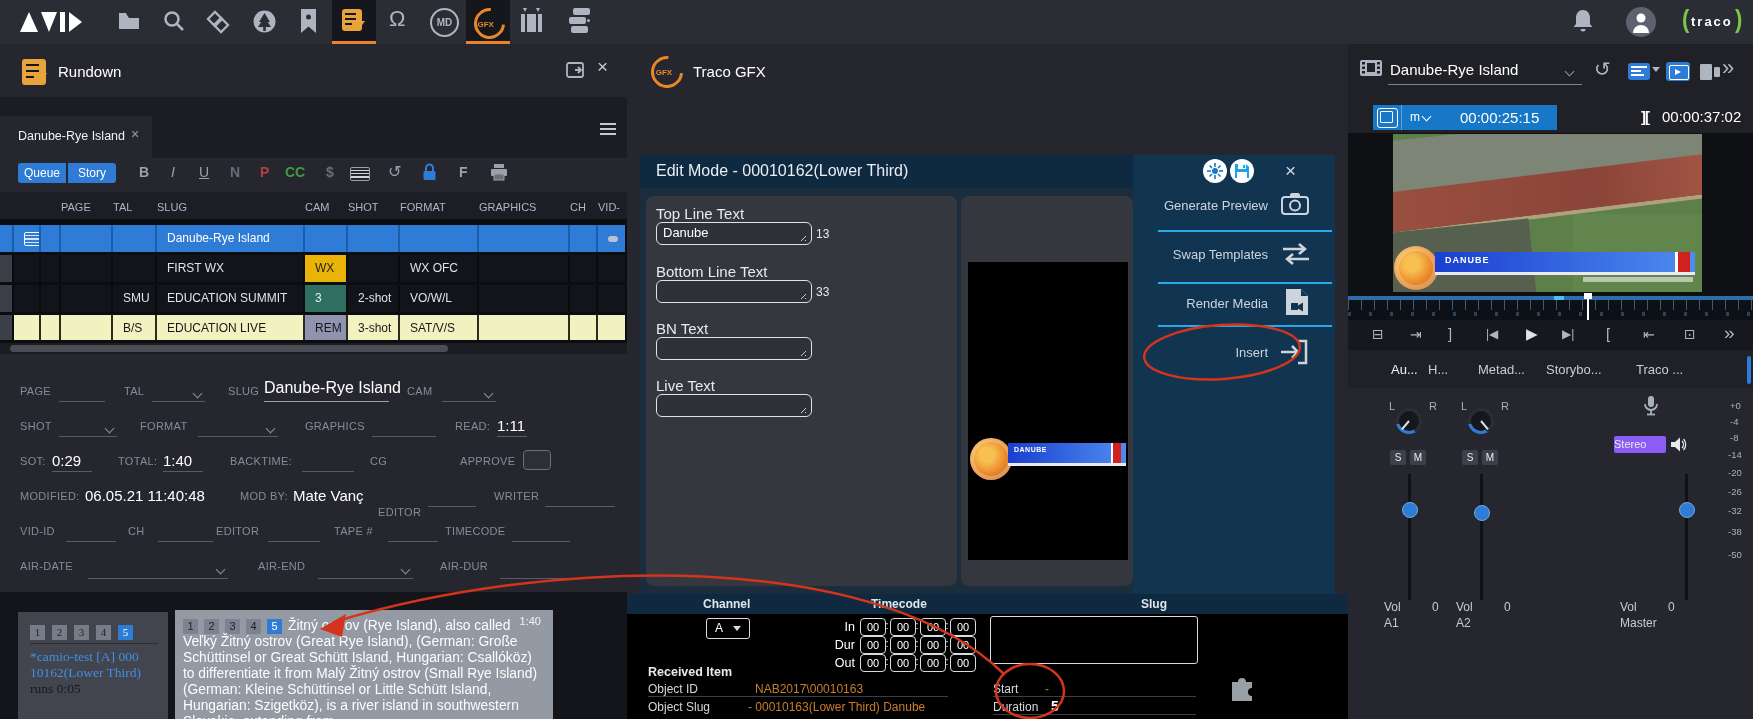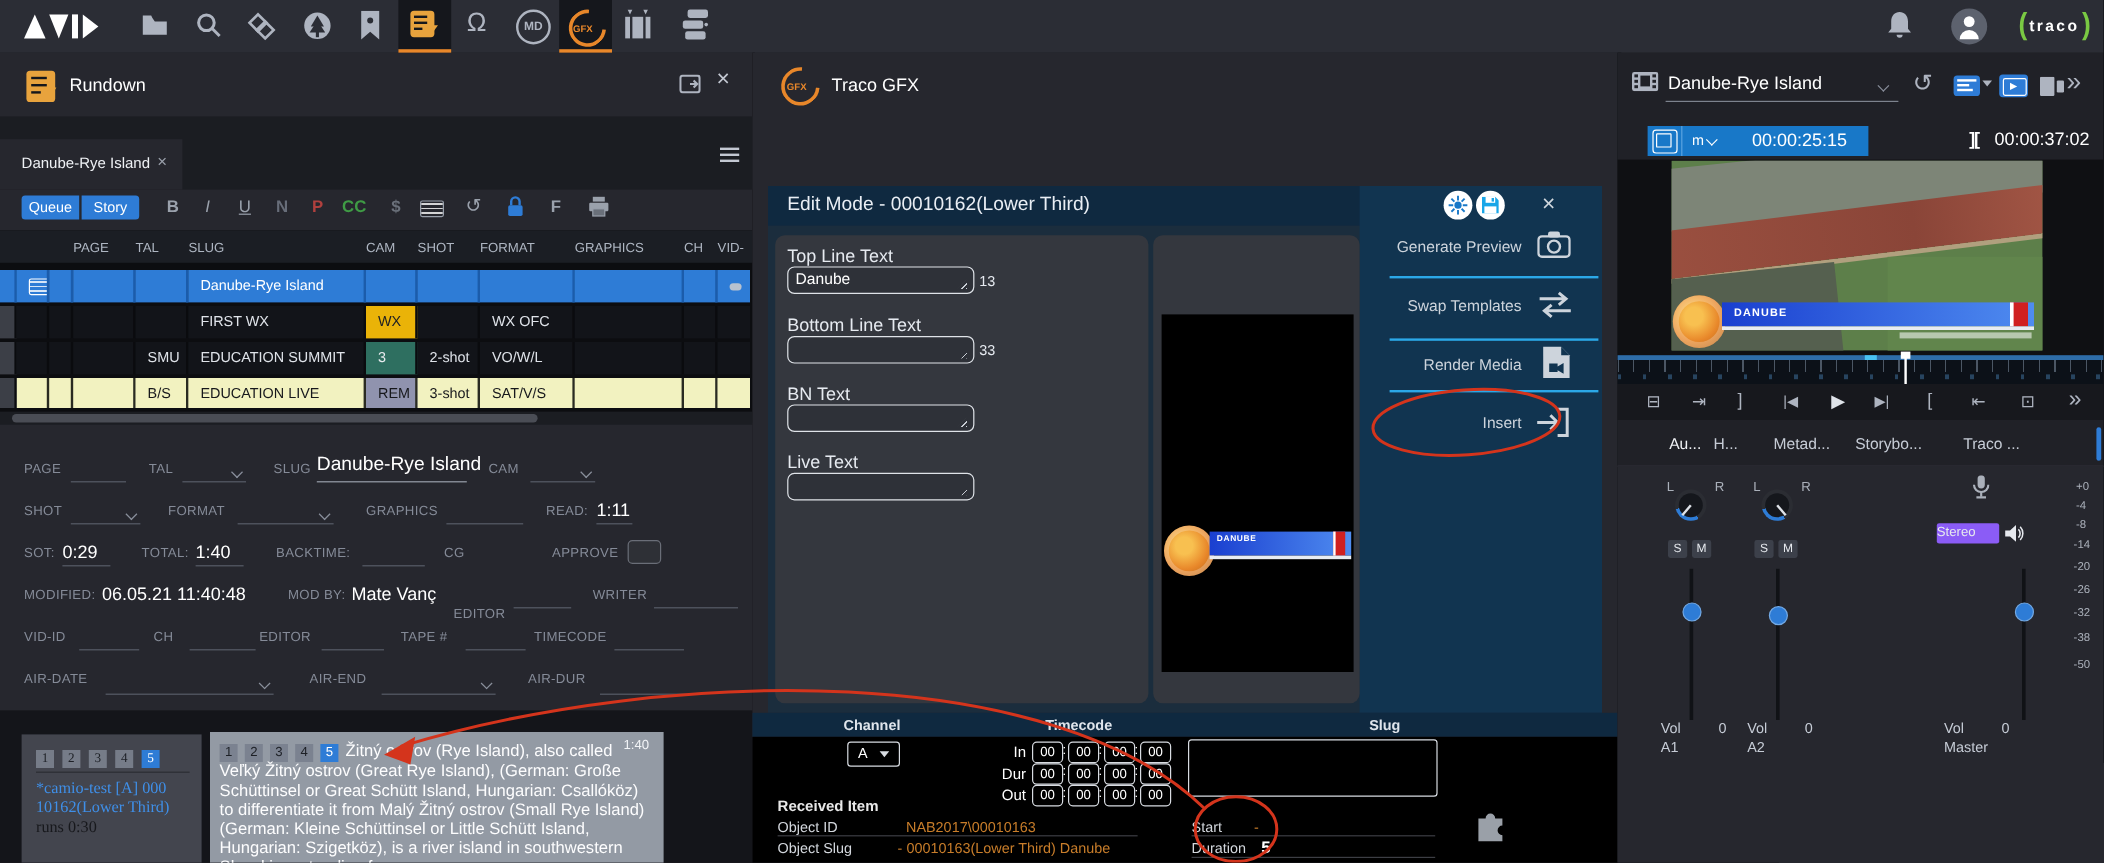--- a/index.html
+++ b/index.html
@@ -358,21 +358,21 @@
 
     <div class="ab" style="left:0;top:548px;width:627px;height:127px;background:#14151a;">
       <div class="ab" style="left:18px;top:20px;width:150px;height:107px;background:#43454e;font-family:Liberation Serif, serif;">
         <div class="ab" style="left:12px;top:10px;">
           <span class="pagebox">1</span><span class="pagebox">2</span><span class="pagebox">3</span><span class="pagebox">4</span><span class="pagebox on">5</span>
         </div>
         <div class="ab" style="left:12px;top:31px;width:128px;border-bottom:1px solid #2b2d33;"></div>
         <div class="ab" style="left:12px;top:37px;font-size:13.5px;color:#3f8fe8;line-height:16px;">
           <div>*camio-test [A]  000</div>
           <div>10162(Lower Third)</div>
-          <div style="color:#17181c;">runs 0:30</div>
+          <div style="color:#17181c;">runs 0:05</div>
         </div>
       </div>
       <div class="ab" style="left:175px;top:18px;width:378px;height:109px;background:#939aa4;">
         <span class="ab" style="right:12px;top:5px;font-size:11px;color:#f2f4f7;">1:40</span>
         <div class="ab" style="left:8px;top:8px;width:362px;font-size:13.8px;line-height:16px;color:#fdfdfe;">
           <span class="pagebox2">1</span><span class="pagebox2">2</span><span class="pagebox2">3</span><span class="pagebox2">4</span><span class="pagebox2 on">5</span><span>Žitný ostrov (Rye Island), also called Veľký Žitný ostrov (Great Rye Island), (German: Große Schüttinsel or Great Schütt Island, Hungarian: Csallóköz) to differentiate it from Malý Žitný ostrov (Small Rye Island) (German: Kleine Schüttinsel or Little Schütt Island, Hungarian: Szigetköz), is a river island in southwestern Slovakia, extending from</span>
         </div>
       </div>
     </div>
   </div>

